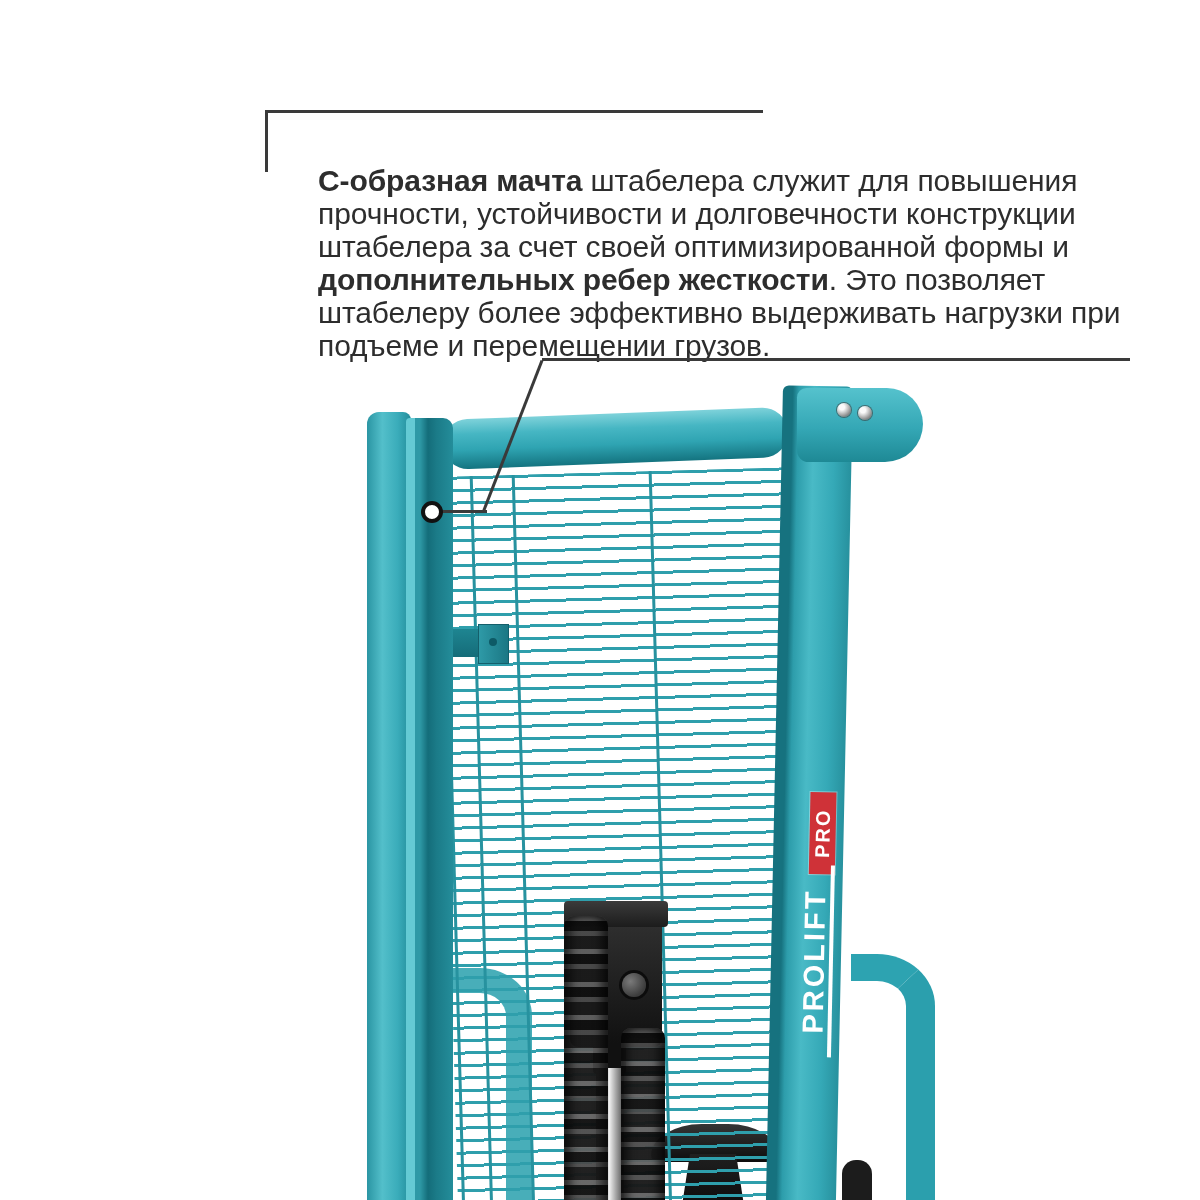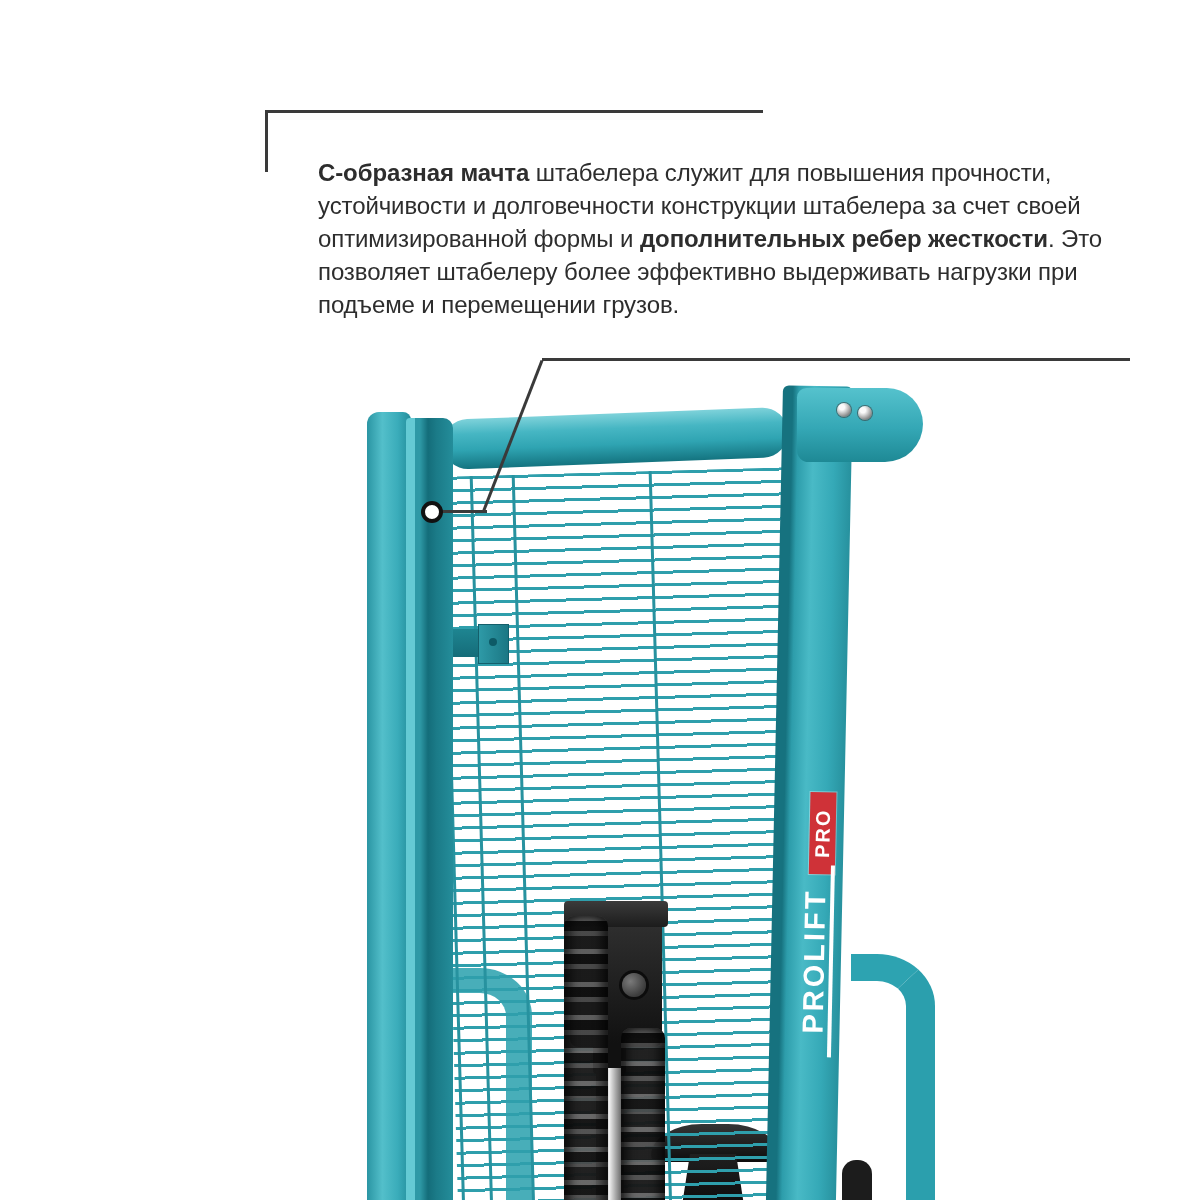--- a/index.html
+++ b/index.html
@@ -13,22 +13,22 @@
     font-family:"Liberation Sans",sans-serif;
   }
   .abs{position:absolute;}
 
   
   .bracket-h{left:265px;top:110px;width:498px;height:0;border-top:3px solid var(--line);}
   .bracket-v{left:265px;top:110px;width:0;height:62px;border-left:3px solid var(--line);}
 
   
   .desc{
-    left:318px;top:156px;width:860px;
-    font-size:24px;line-height:33px;color:var(--text);letter-spacing:-0.1px;
+    left:318px;top:164px;width:860px;
+    font-size:30px;line-height:33px;color:var(--text);letter-spacing:-0.1px;
   }
   .desc b{font-weight:700;}
 
   
   .scene{left:0;top:0;width:1200px;height:1200px;}
 
   
   .mesh{
     left:448px;top:472px;width:350px;height:742px;z-index:3;
     background:

